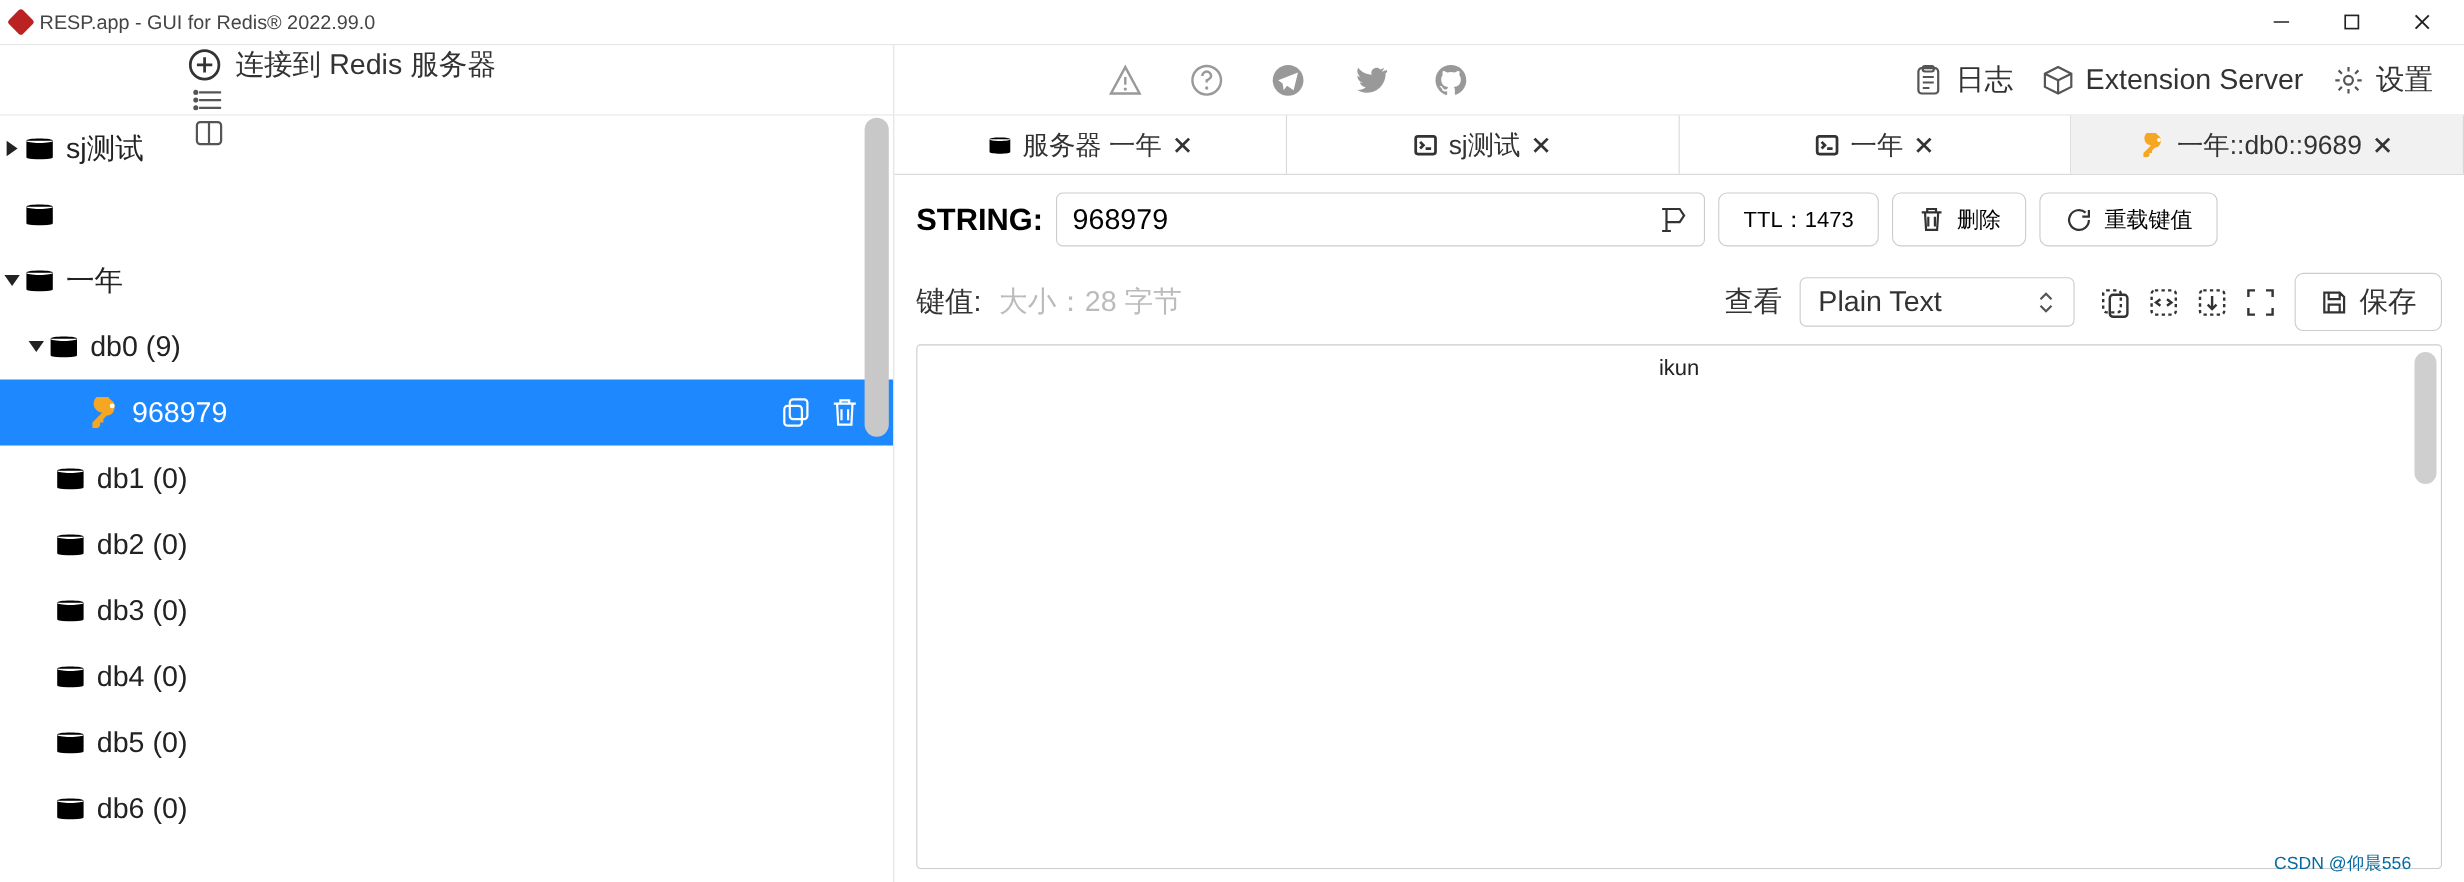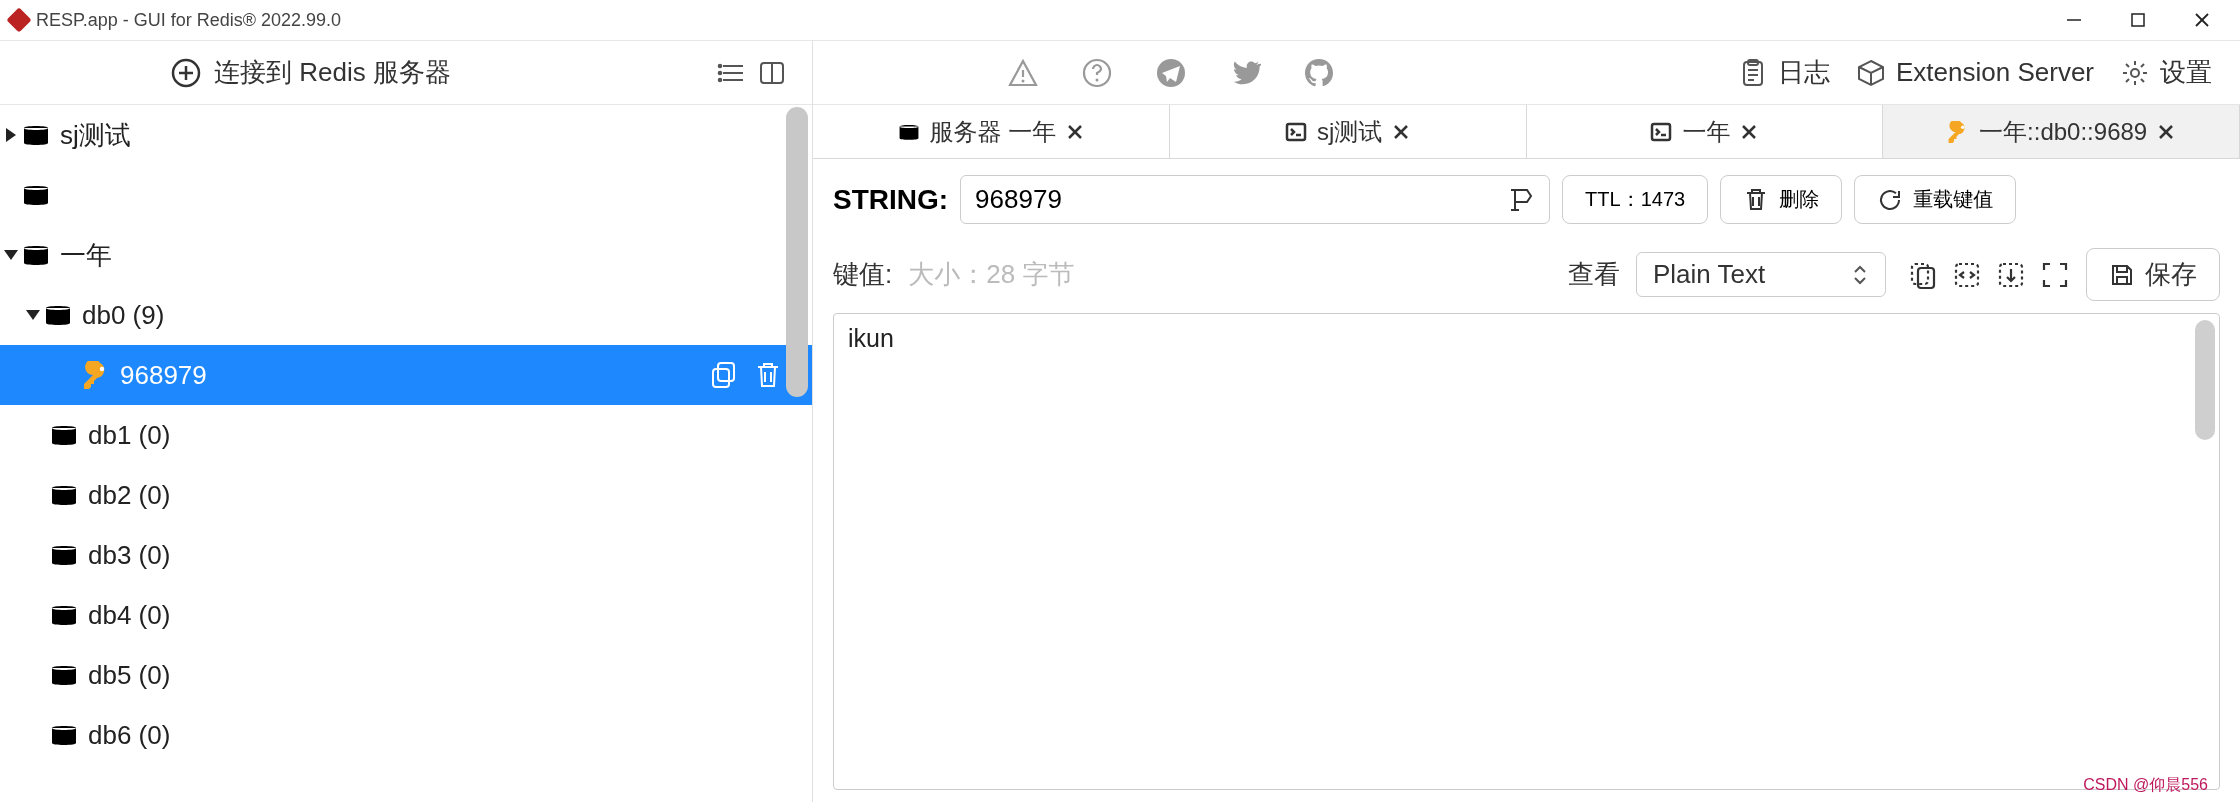--- a/index.html
+++ b/index.html
@@ -12,21 +12,21 @@
   .win-btn { width: 64px; height: 40px; display:flex; align-items:center; justify-content:center; font-size:20px; color:#222; }
   .win-btn svg { width:18px; height:18px; stroke:#222; stroke-width:1.5; fill:none;}
   .win-btn.close svg line { stroke-width:1.8;}
 
   
   .main { flex:1; display:flex; min-height:0; }
   .left  { width: 812px; display:flex; flex-direction:column; border-top:1px solid #e6e6e6; position:relative;}
   .right { flex:1; display:flex; flex-direction:column; border-left:1px solid #e0e0e0; border-top:1px solid #e6e6e6;}
 
   
-  .left-toolbar { height:64px; display:flex; align-items:center; padding:0 20px 0 170px; border-bottom:1px solid #e6e6e6; font-size:26px; color:#333;}
+  .left-toolbar { height:64px; display:flex; padding:0 20px 0 170px; border-bottom:1px solid #e6e6e6; font-size:26px; color:#333;flex-direction:column;}
   .left-toolbar .connect { display:flex; align-items:center; gap:12px;}
   .left-toolbar .spacer{flex:1;}
   .icon-btn { width:40px; height:40px; display:flex; align-items:center; justify-content:center; }
   .icon-btn svg { width:30px; height:30px; stroke:#555; fill:none; stroke-width:2;}
   .plus-circ { width:32px;height:32px;stroke:#333;}
 
   
   .tree { flex:1; overflow:hidden; position:relative; font-size:26px; color:#222;}
   .row { display:flex; align-items:center; height:60px; padding-left:6px; white-space:nowrap;}
   .row.lvl1 { padding-left: 28px;}
@@ -70,24 +70,24 @@
   .val-meta { display:flex; align-items:center; gap:16px; padding:8px 20px 12px; font-size:26px; color:#333;}
   .val-meta .hint { color:#bbb;}
   .val-meta .spacer{flex:1;}
   .select-box { border:1px solid #ccc; border-radius:6px; padding:6px 16px; width:250px; display:flex; align-items:center; justify-content:space-between;}
   .mini-icons { display:flex; gap:14px; margin-left:6px;}
   .mini-icons svg{ width:30px;height:30px; stroke:#333; fill:none; stroke-width:2.2;}
   .save-box { border:1px solid #ccc; border-radius:8px; padding:8px 22px; display:flex; align-items:center; gap:10px;}
   .save-box svg{width:26px;height:26px; stroke:#333; fill:none; stroke-width:2;}
 
   
-  .value-area { margin:0 20px 12px; border:1px solid #ccc; border-radius:4px; flex:1; padding:10px 14px; font-size:25px; color:#222; position:relative;}
+  .value-area { margin:0 20px 12px; border:1px solid #ccc; border-radius:4px; flex:1; padding:10px 14px; font-size:20px; color:#222; position:relative;text-align:center;}
   .value-area .sb { position:absolute; right:4px; top:6px; width:20px; height:120px; background:#cfcfcf; border-radius:10px;}
 
-  .watermark { position:absolute; right:32px; bottom:6px; font-size:16px; color:#be185d;}
+  .watermark { position:absolute; right:48px; bottom:6px; font-size:16px; color:#0369a1;}
 </style>
 </head>
 <body>
 
 <svg width="0" height="0" style="position:absolute">
   <defs>
     <g id="db-stack">
         <path d="M2 3c0-1.2 5-2 12-2s12 .8 12 2-5 2-12 2S2 4.2 2 3Zm0 0v5c0 1.2 5 2 12 2s12-.8 12-2V3m-24 5v5c0 1.2 5 2 12 2s12-.8 12-2V8m-24 5v5c0 1.2 5 2 12 2s12-.8 12-2v-5"></path>
       </g>
     <g id="key-shape">

